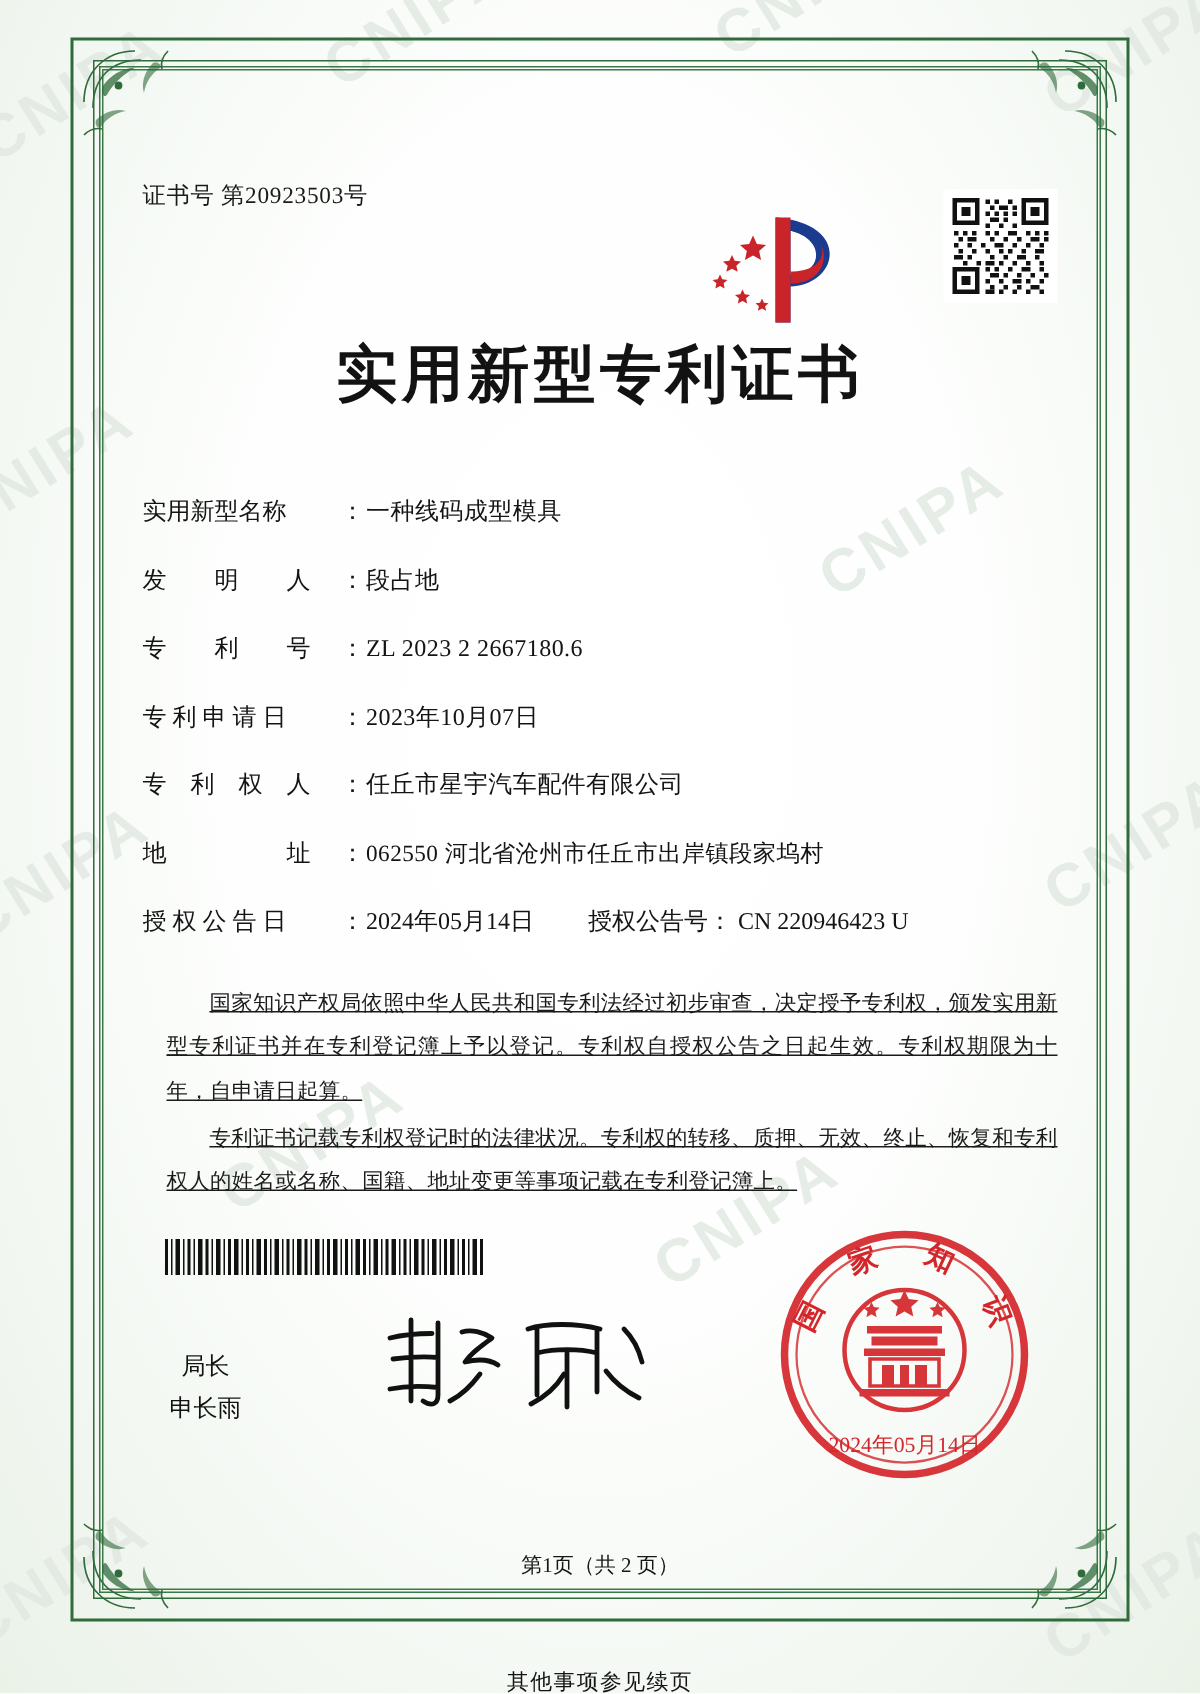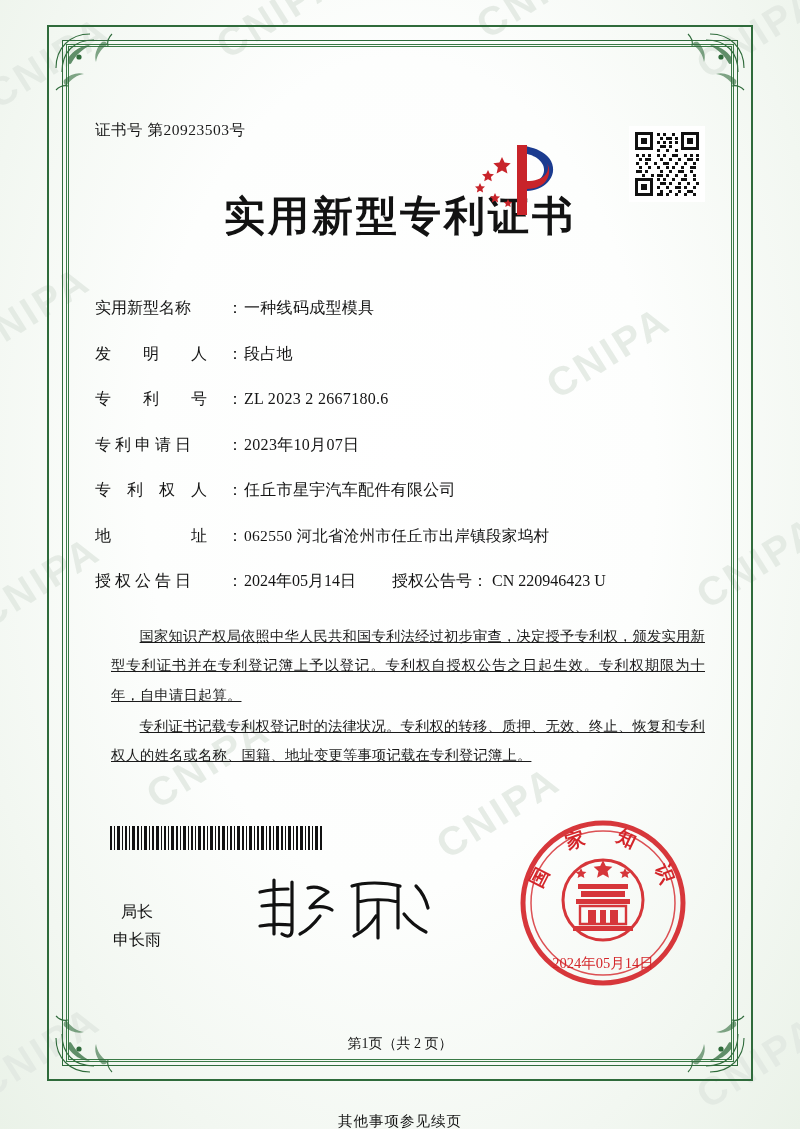--- a/index.html
+++ b/index.html
@@ -99,21 +99,21 @@
     position: absolute;
     right: 0px; top: 6px;
     width: 68px; height: 68px;
     background: #fff;
     padding: 4px;
     box-sizing: content-box;
   }
   .qr svg { display:block; }
 
   .title {
-    margin-top: 48px;
+    margin-top: 81px;
     text-align: center;
     font-size: 41px;
     font-weight: bold;
     letter-spacing: 3px;
     color: #121212;
     font-family: "Liberation Serif", serif;
   }
 
   .fields {
     margin-top: 54px;

